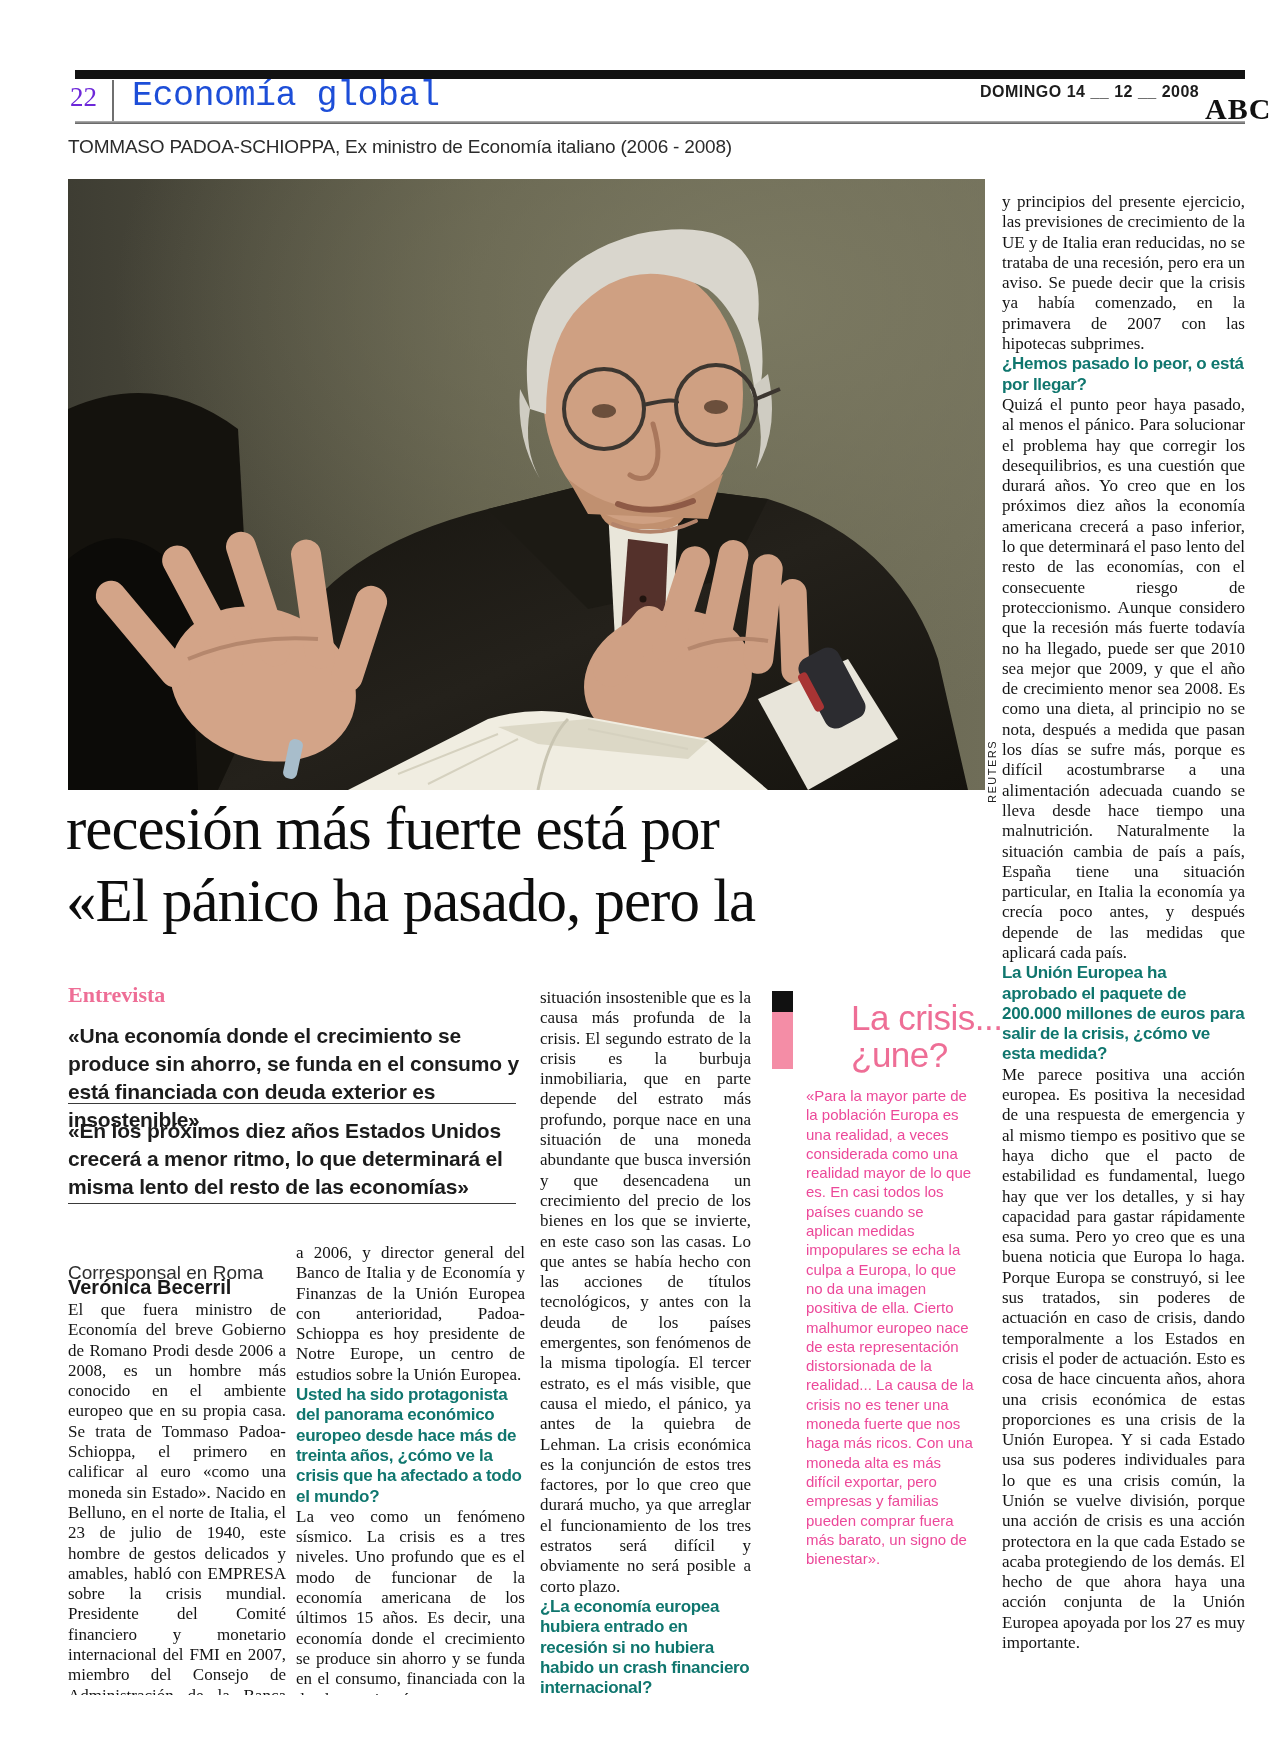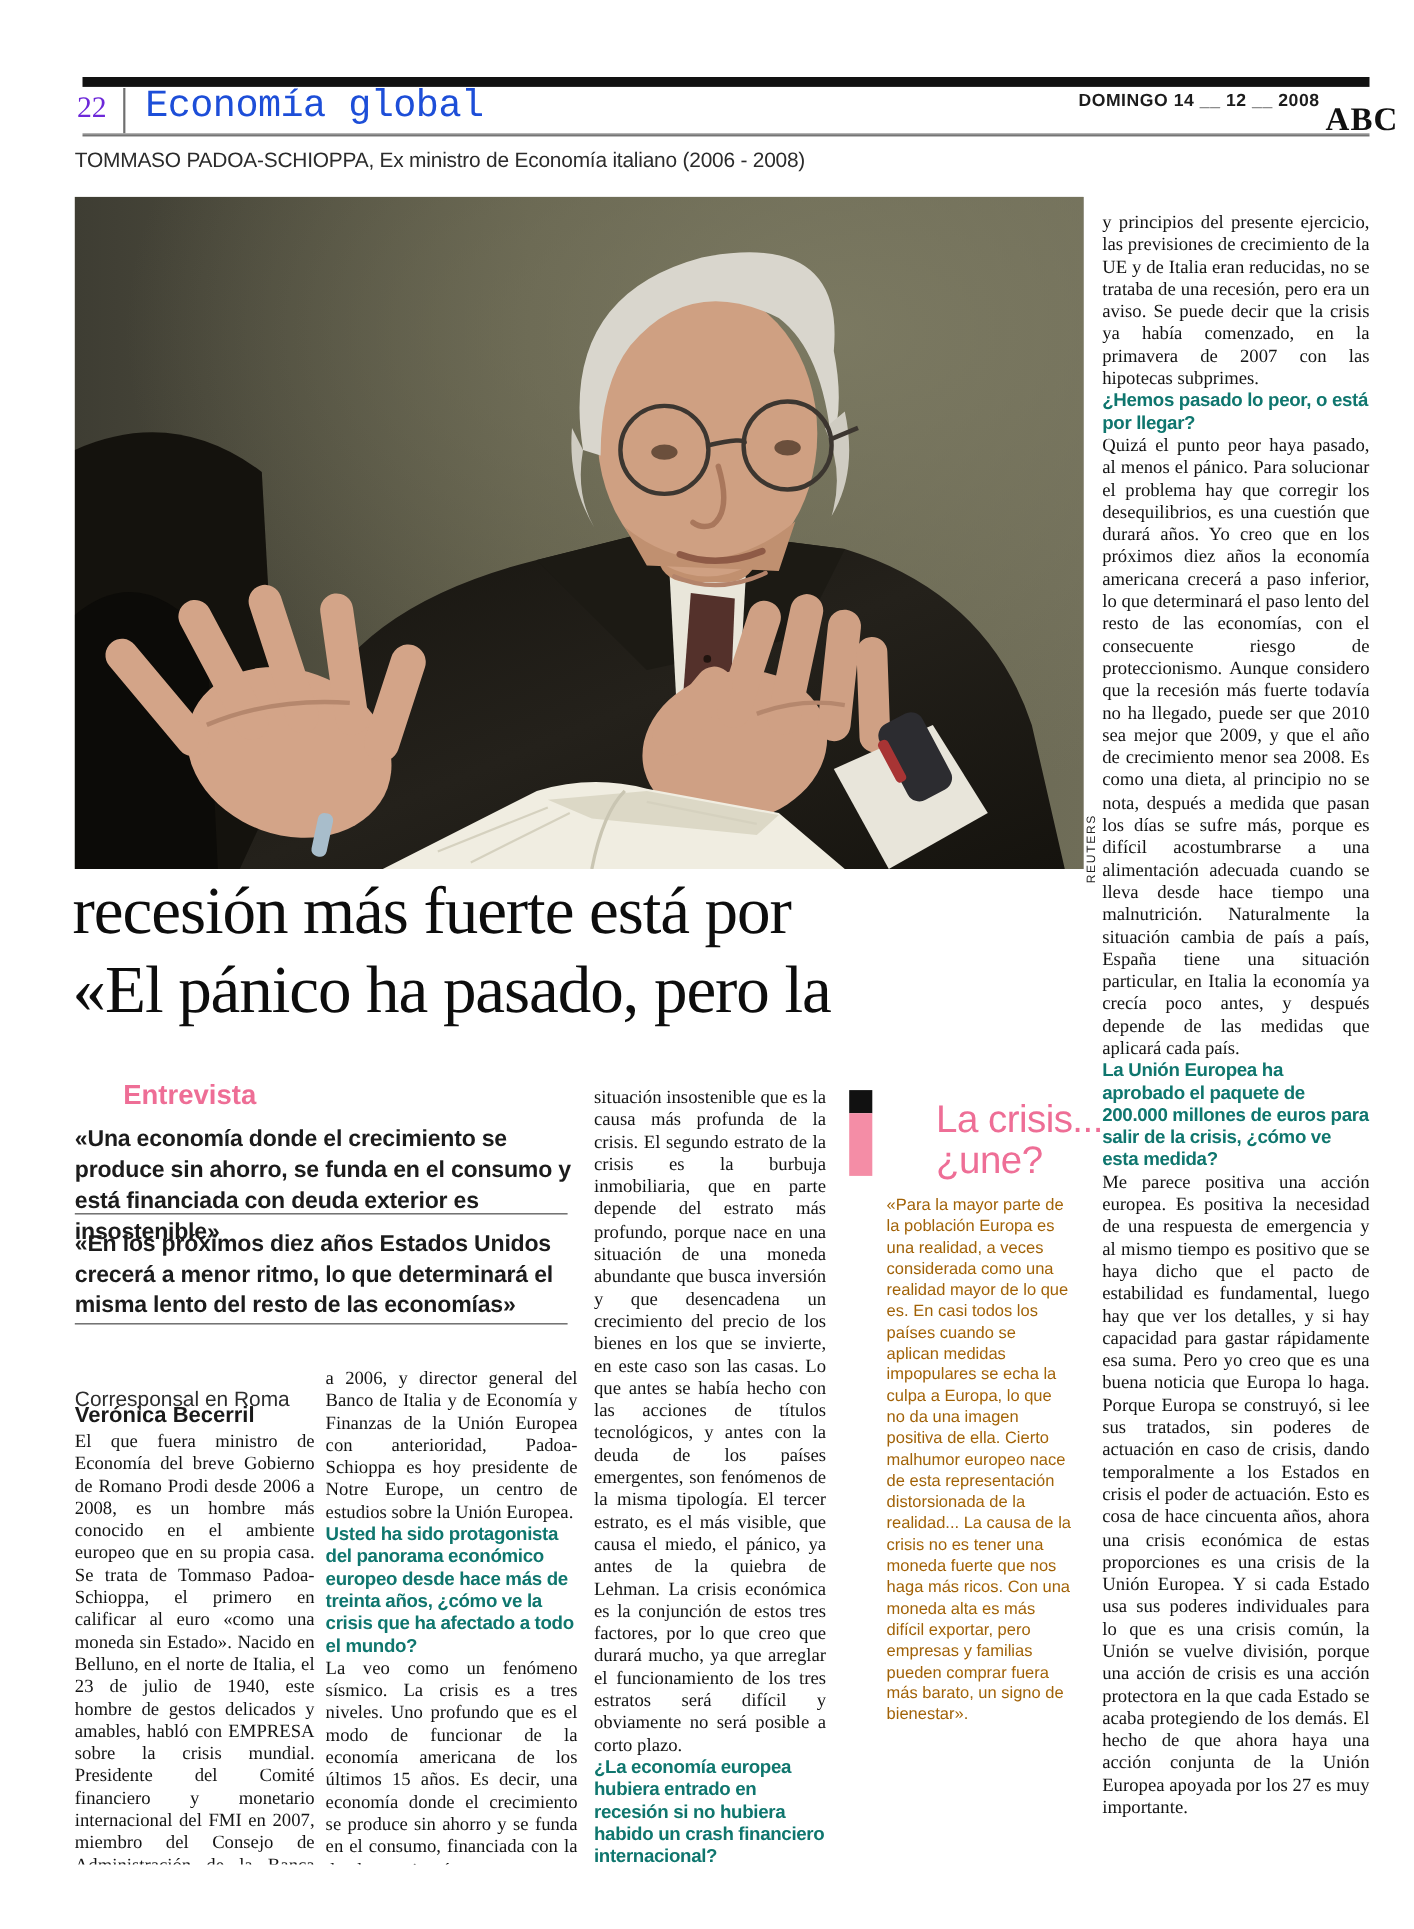--- a/index.html
+++ b/index.html
@@ -7,54 +7,54 @@
     width:1285px;height:1754px;position:relative;background:#ffffff;
     font-family:"Liberation Serif",serif;color:#111;overflow:hidden;
   }
   .abs{position:absolute;}
   
   .top-black-bar{left:75px;top:70px;width:1170px;height:9px;background:#121212;}
   .page-number{left:70px;top:82px;font-family:"Liberation Serif",serif;font-size:27px;color:#6d28d9;}
   .header-divider{left:112px;top:80px;width:2px;height:42px;background:#6f6f6f;}
   .section-title{left:132px;top:76px;font-family:"Liberation Sans",sans-serif;font-size:35px;font-weight:500;letter-spacing:-0.5px;}
   .header-rule{left:75px;top:121px;width:1170px;height:3px;background:linear-gradient(#b5b5b5,#5c5c5c);}
-  .date-line{left:980px;top:83px;width:220px;font-family:"Liberation Sans",sans-serif;font-size:16px;font-weight:700;letter-spacing:0.5px;color:#1c1c1c;text-align:center;}
+  .date-line{left:980px;top:83px;width:220px;font-family:"Liberation Sans",sans-serif;font-size:16px;font-weight:700;letter-spacing:0.5px;color:#1c1c1c;text-align:left;}
   .brand{left:1205px;top:92px;font-family:"Liberation Serif",serif;font-size:30px;font-weight:600;letter-spacing:1px;color:#111;}
   
   .kicker{left:68px;top:136px;font-family:"Liberation Sans",sans-serif;font-size:19px;color:#2b2b2b;letter-spacing:-0.2px;}
   
   .photo{left:68px;top:179px;width:917px;height:611px;background:#55533f;}
   .photo svg{display:block;}
   .photo-credit{left:986px;top:643px;height:160px;font-family:"Liberation Sans",sans-serif;font-size:11px;letter-spacing:1.5px;color:#222;
     writing-mode:vertical-rl;transform:rotate(180deg);}
   
   .headline{left:66px;top:793px;width:790px;font-family:"Liberation Serif",serif;font-size:61px;line-height:72px;letter-spacing:-1px;color:#0d0d0d;}
   
-  .entrevista{left:68px;top:982px;font-family:Liberation Sans, sans-serif;font-size:25px;font-weight:700;margin-left:44px;}
+  .entrevista{left:68px;top:982px;font-family:Liberation Serif, serif;font-size:22px;font-weight:700;}
   .quote{left:68px;width:465px;font-family:"Liberation Sans",sans-serif;font-size:21px;font-weight:700;line-height:28px;color:#1c1c1c;letter-spacing:-0.2px;}
   .quote1{top:1022px;}
   .quote2{top:1117px;}
   .quote-rule{left:68px;width:448px;height:1px;background:#3a3a3a;}
   .rule1{top:1103px;}
   .rule2{top:1203px;}
   
   .byline-author{left:68px;top:1276px;font-family:"Liberation Sans",sans-serif;font-size:20px;font-weight:700;color:#1a1a1a;}
   .byline-role{left:68px;top:1262px;font-family:"Liberation Sans",sans-serif;font-size:19px;color:#2e2e2e;}
   
   .bodycol{font-size:17px;line-height:20.3px;text-align:justify;color:#141414;overflow:hidden;}
   .col1{left:68px;top:1300px;width:218px;height:395px;}
   .col2{left:296px;top:1243px;width:229px;height:452px;}
   .col3{left:540px;top:988px;width:211px;height:707px;}
   .rightcol{left:1002px;top:192px;width:243px;height:1515px;}
   .q{font-family:"Liberation Sans",sans-serif;font-weight:700;font-size:17px;line-height:20.3px;letter-spacing:-0.3px;text-align:left;color:#0f766e;}
   
   .sb-marker-black{left:772px;top:991px;width:21px;height:21px;background:#111;}
   .sb-marker-pink{left:772px;top:1012px;width:21px;height:57px;}
   .sb-title{left:806px;top:999px;font-family:"Liberation Sans",sans-serif;font-size:35px;line-height:37px;font-weight:400;letter-spacing:-0.5px;}
-  .sb-body{left:806px;top:1086px;width:168px;font-family:"Liberation Sans",sans-serif;font-size:15px;line-height:19.3px;color:#a16207;}
+  .sb-body{left:806px;top:1086px;width:168px;font-family:"Liberation Sans",sans-serif;font-size:15px;line-height:19.3px;color:#ec4899;}
 </style>
 </head>
 <body>
 
 <div class="abs top-black-bar"></div>
 <div class="abs page-number">22</div>
 <div class="abs header-divider"></div>
 <div class="abs section-title accent" style="color: #1d4ed8; font-family: Liberation Mono, monospace;">Economía global</div>
 <div class="abs date-line">DOMINGO 14 __ 12 __ 2008</div>
 <div class="abs brand">ABC</div>

